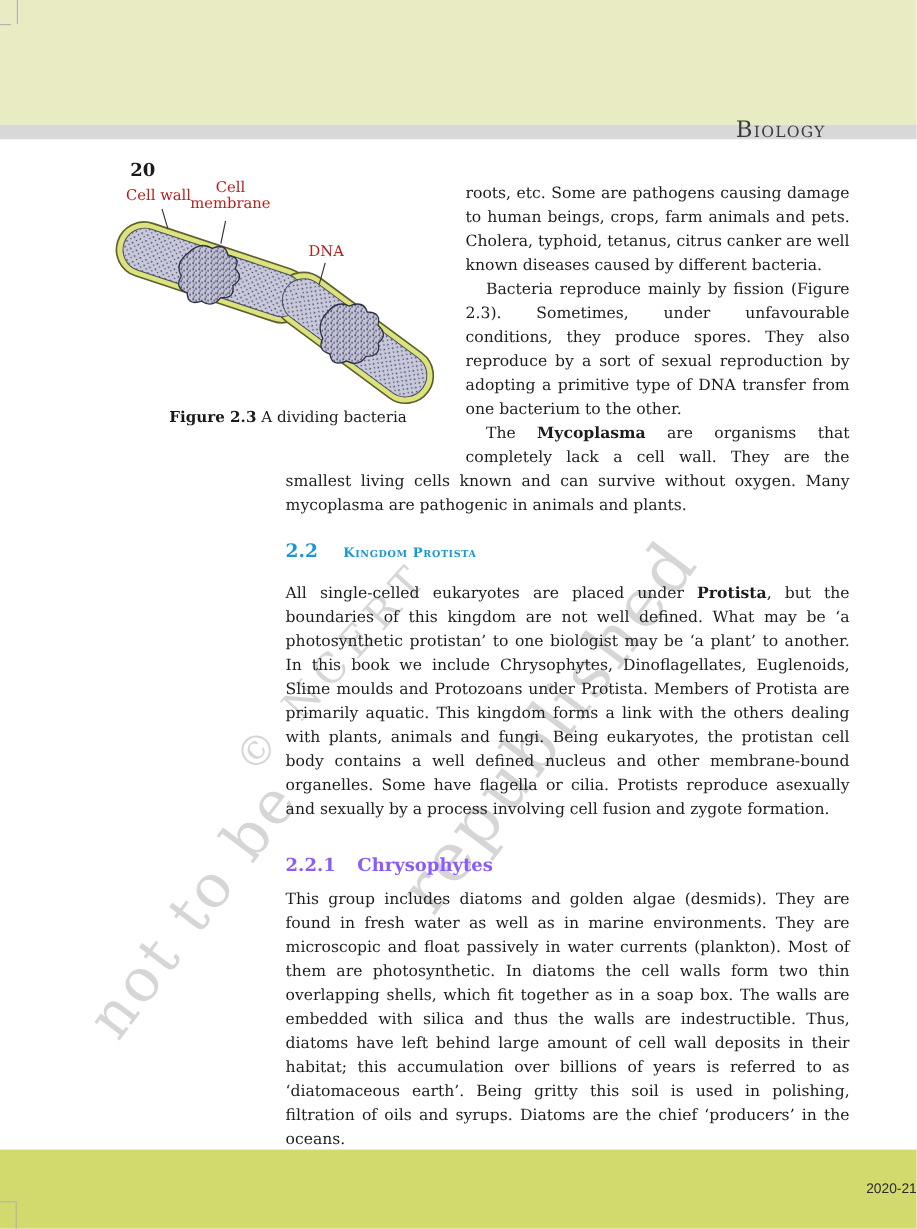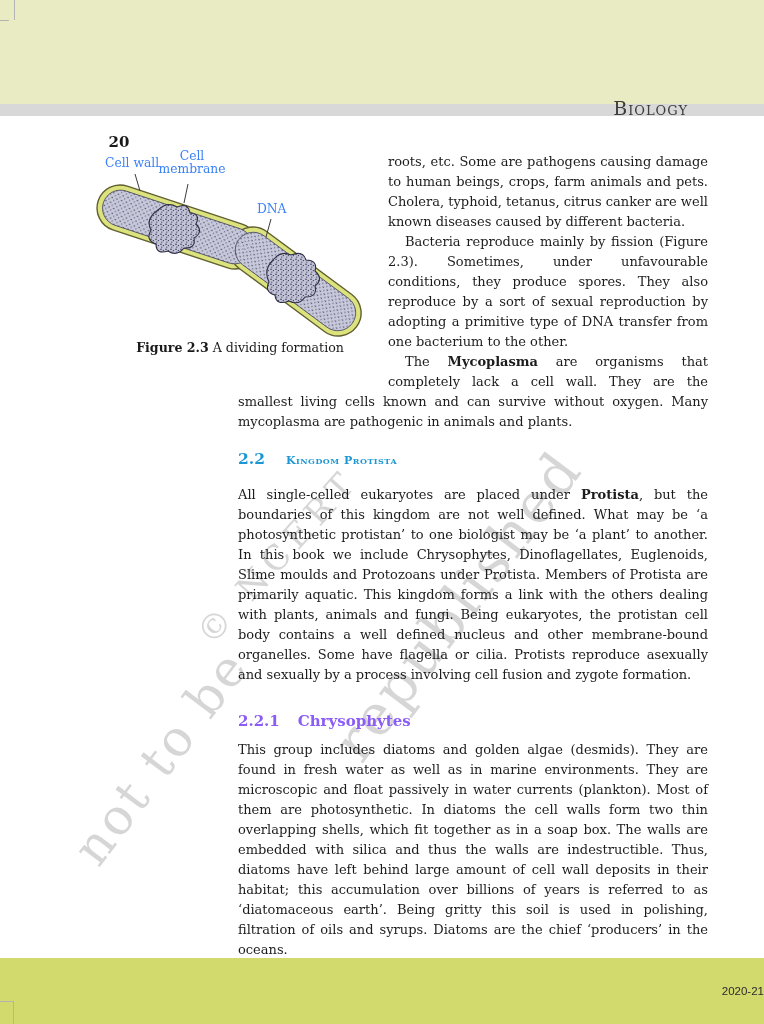--- a/index.html
+++ b/index.html
@@ -29,21 +29,21 @@
   
   .wm{position:absolute;z-index:0;color:#9e9e9e;opacity:0.42;white-space:nowrap;
       font-family:"DejaVu Serif",serif;transform-origin:left bottom;}
   .wm1{left:218px;top:612px;font-size:34px;letter-spacing:7px;transform:rotate(-48deg);}
   .wm2{left:108px;top:818px;font-size:50px;letter-spacing:3px;transform:rotate(-53deg);}
   .wm3{left:372px;top:708px;font-size:56px;letter-spacing:3px;transform:rotate(-53deg);}
 
   
   .figure-area{position:absolute;left:95px;top:148px;width:290px;height:215px;z-index:1;}
   .figure-area svg{position:absolute;left:0;top:0;}
-  .lbl{position:absolute;font-size:12.3px;color:#3b82f6;line-height:13px;}
+  .lbl{position:absolute;font-size:12.3px;color:#b91c1c;line-height:13px;}
   .lbl-cellwall{left:10px;top:9px;}
   .lbl-membrane{left:57px;top:2px;width:80px;text-align:center;}
   .lbl-dna{left:162px;top:55px;}
   .fig-caption{position:absolute;left:0;top:192px;width:290px;text-align:center;
                font-size:12.6px;color:#1a1a1a;}
   .fig-caption .cap-b{font-weight:bold;}
 
   
   .content{position:absolute;left:238px;top:152px;width:470px;z-index:1;color:#1c1c1c;}
   .content p{margin:0;font-size:13px;line-height:20px;text-align:justify;}
@@ -115,21 +115,21 @@
       <path d="M63,62 q9,-9 19,-3 q11,-5 13,6 q11,1 6,11 q8,8 -2,14 q2,11 -10,10 q-7,9 -16,3 q-12,4 -12,-7 q-11,-4 -5,-14 q-6,-11 7,-20 z" fill="url(#stipd)" stroke="#2e2e44" stroke-width="1.1"></path>
       <path d="M178,112 q8,-10 18,-5 q12,-5 15,5 q12,0 9,11 q9,8 0,15 q3,11 -10,11 q-6,9 -16,4 q-13,5 -14,-6 q-11,-3 -6,-13 q-6,-12 4,-22 z" fill="url(#stipd)" stroke="#2e2e44" stroke-width="1.1"></path>
 
       <line x1="40" y1="26" x2="45" y2="43" stroke="#3a3a3a" stroke-width="1"></line>
       <line x1="93" y1="36" x2="89" y2="55" stroke="#3a3a3a" stroke-width="1"></line>
       <line x1="176" y1="71" x2="171" y2="89" stroke="#3a3a3a" stroke-width="1"></line>
     </svg>
     <div class="lbl lbl-cellwall">Cell wall</div>
     <div class="lbl lbl-membrane">Cell membrane</div>
     <div class="lbl lbl-dna">DNA</div>
-    <div class="fig-caption"><span class="cap-b">Figure 2.3</span><span> A dividing formation</span></div>
+    <div class="fig-caption"><span class="cap-b">Figure 2.3</span><span> A dividing bacteria</span></div>
   </div>
 
   <div class="content">
     <div class="fig-spacer"></div>
     <p>roots, etc. Some are pathogens causing damage to human beings, crops, farm animals and pets. Cholera, typhoid, tetanus, citrus canker are well known diseases  caused by different bacteria.</p>
     <p class="indent">Bacteria reproduce mainly by fission (Figure 2.3). Sometimes, under unfavourable conditions, they produce spores. They also reproduce by a sort of sexual reproduction by adopting a primitive type of DNA transfer from one bacterium to the other.</p>
     <p class="indent"><span>The </span><b>Mycoplasma</b><span> are organisms that completely lack a cell wall. They are the smallest living cells known and can survive without oxygen. Many mycoplasma are pathogenic in animals and plants.</span></p>
 
     <div class="h-sec"><span class="num">2.2</span><span class="sc">Kingdom Protista</span></div>
     <p><span>All single-celled eukaryotes are placed under </span><b>Protista</b><span>, but the boundaries of this kingdom are not well defined. What may be ‘a photosynthetic protistan’ to one biologist may be ‘a plant’ to another. In this book we include Chrysophytes, Dinoflagellates, Euglenoids, Slime moulds and Protozoans under Protista. Members of Protista are primarily aquatic. This kingdom forms a link with the others dealing with plants, animals and fungi. Being eukaryotes, the protistan cell body contains a well defined nucleus and other membrane-bound organelles. Some have flagella or cilia. Protists reproduce asexually and sexually by a process involving cell fusion and zygote formation.</span></p>

